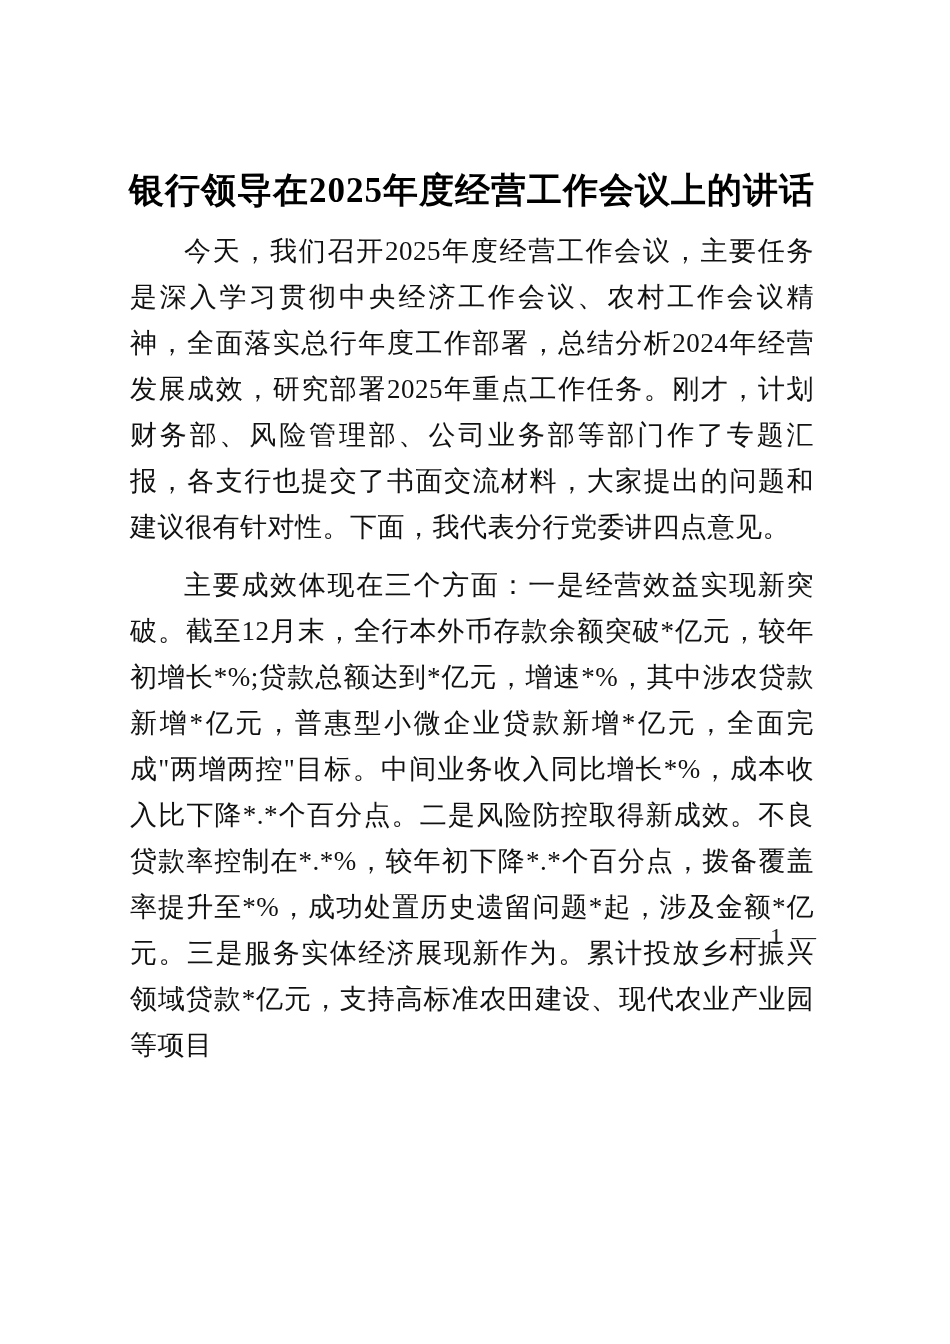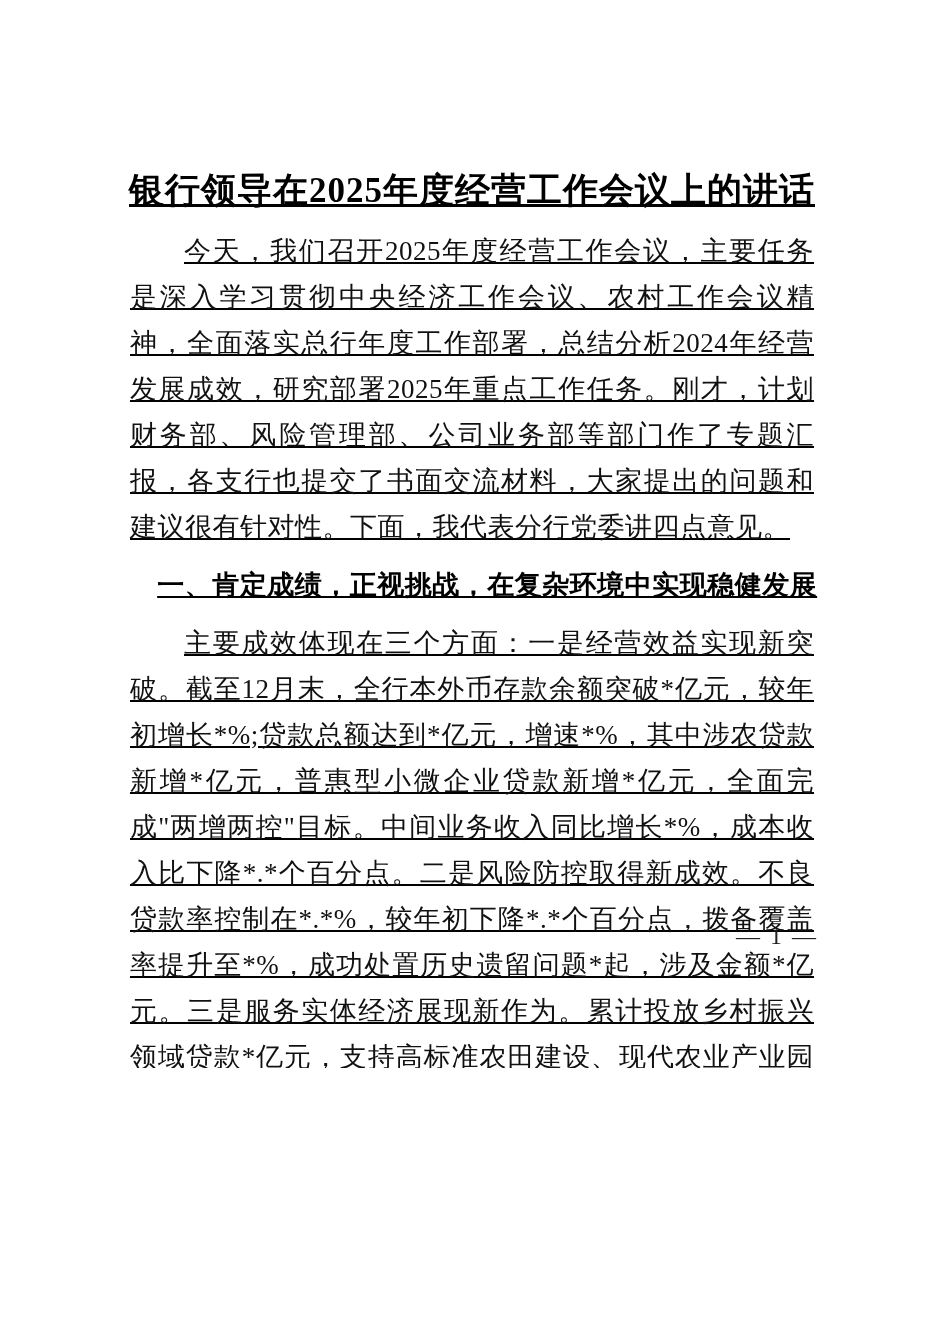--- a/index.html
+++ b/index.html
@@ -10,21 +10,20 @@
   .page {
     position: relative;
     width: 950px;
     height: 1068px;
     margin: 0 auto;
     background: #ffffff;
     box-sizing: border-box;
     padding: 166px 124px 0 118px;
     overflow: hidden;
     color: #000000;
-    text-decoration: underline;
   }
   .doc-title {
     margin: 0 0 10px 0;
     font-family: "Liberation Serif", "DejaVu Serif", serif;
     font-size: 35px;
     font-weight: 600;
     line-height: 50px;
     text-align: center;
     letter-spacing: 1px;
     white-space: nowrap;
@@ -65,19 +64,18 @@
   }
 </style>
 </head>
 <body>
 
 <div class="page">
   <h1 class="doc-title">银行领导在2025年度经营工作会议上的讲话</h1>
 
   <p class="body-para">今天，我们召开2025年度经营工作会议，主要任务是深入学习贯彻中央经济工作会议、农村工作会议精神，全面落实总行年度工作部署，总结分析2024年经营发展成效，研究部署2025年重点工作任务。刚才，计划财务部、风险管理部、公司业务部等部门作了专题汇报，各支行也提交了书面交流材料，大家提出的问题和建议很有针对性。下面，我代表分行党委讲四点意见。</p>
 
-  <h2 class="section-heading">一、肯定成绩，正视挑战，在复杂环境中实现稳健发展</h2>
 
 
   <p class="body-para">主要成效体现在三个方面：一是经营效益实现新突破。截至12月末，全行本外币存款余额突破*亿元，较年初增长*%;贷款总额达到*亿元，增速*%，其中涉农贷款新增*亿元，普惠型小微企业贷款新增*亿元，全面完成"两增两控"目标。中间业务收入同比增长*%，成本收入比下降*.*个百分点。二是风险防控取得新成效。不良贷款率控制在*.*%，较年初下降*.*个百分点，拨备覆盖率提升至*%，成功处置历史遗留问题*起，涉及金额*亿元。三是服务实体经济展现新作为。累计投放乡村振兴领域贷款*亿元，支持高标准农田建设、现代农业产业园等项目</p>
 
   <div class="page-number">— 1 —</div>
 </div>
 
 </body></html>

